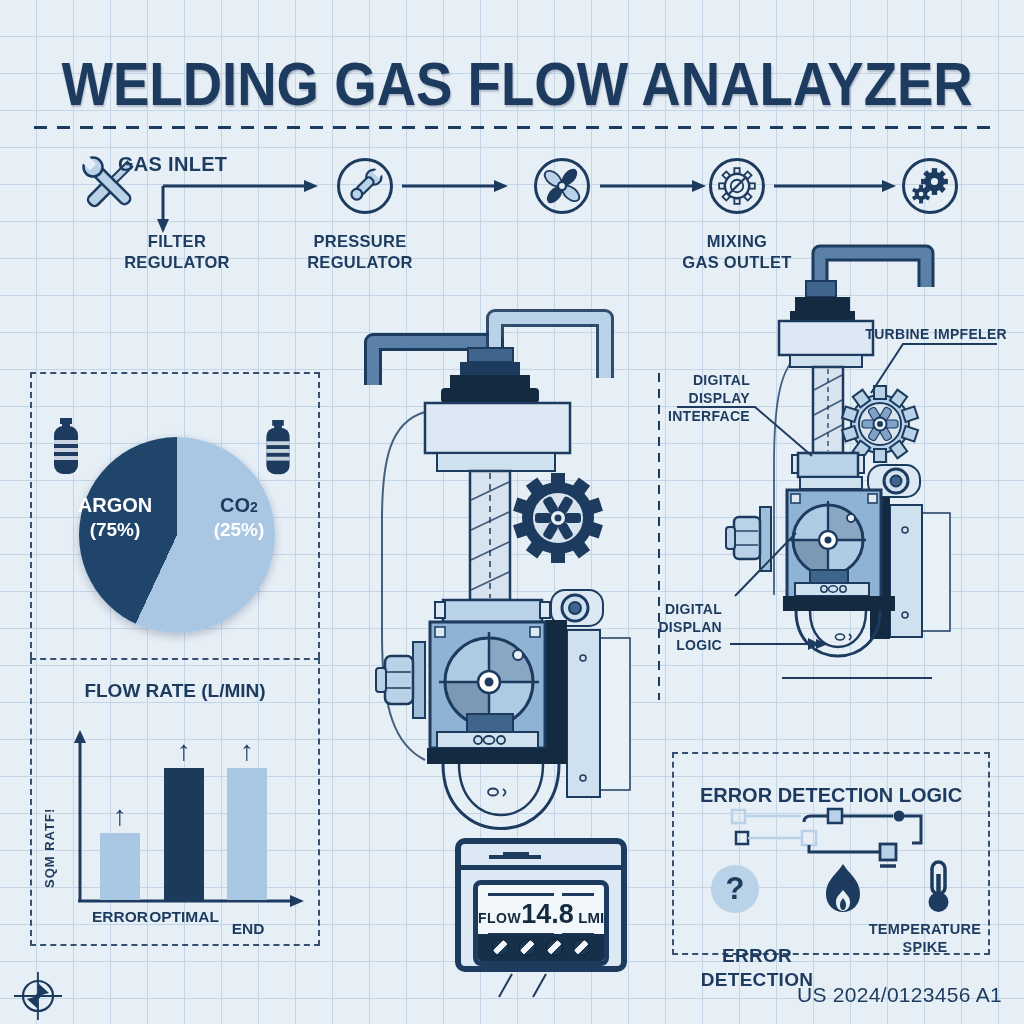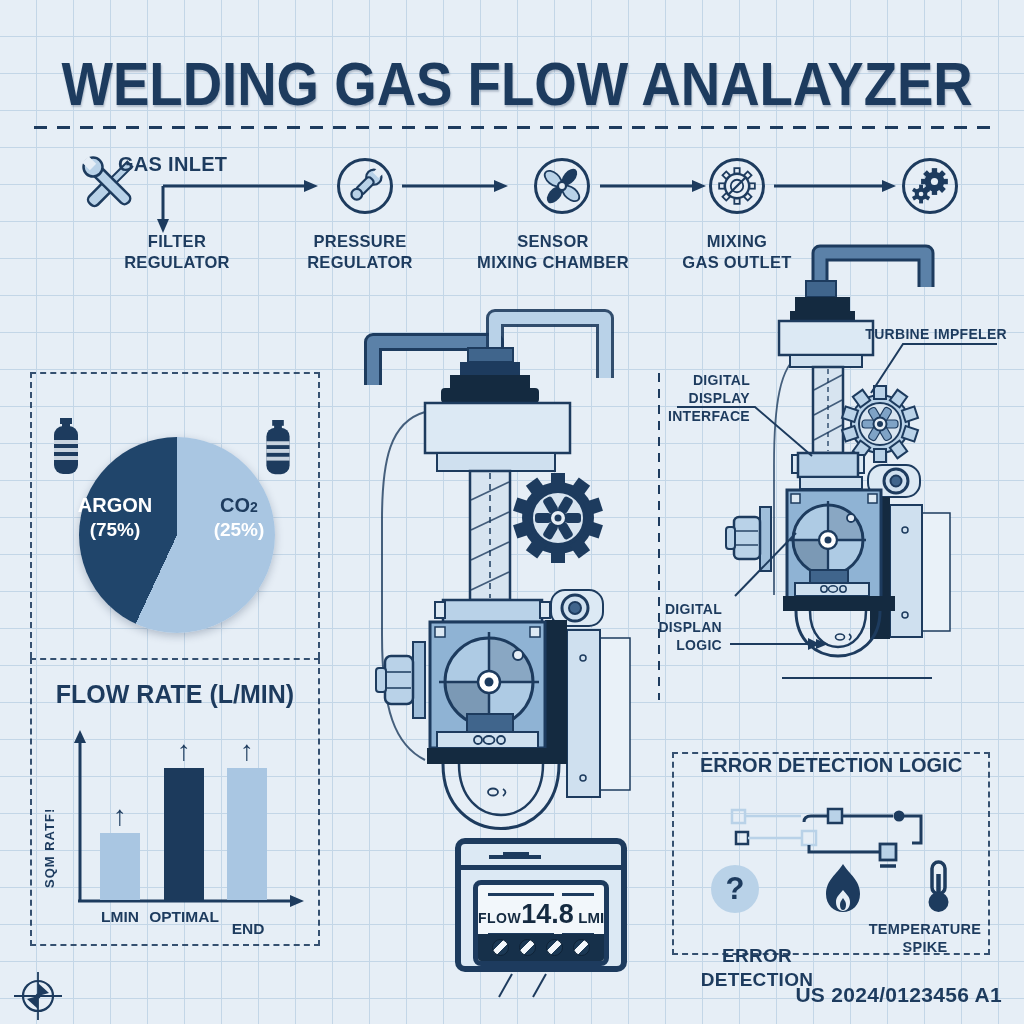--- a/index.html
+++ b/index.html
@@ -79,21 +79,21 @@
   
   .ann{font-size:14px; font-weight:700; color:var(--ink); letter-spacing:.3px; line-height:1.3;}
 
   
   #q-circle{left:37px; top:111px; width:48px; height:48px; border-radius:50%;
     background:var(--fill-light); display:flex; align-items:center; justify-content:center;
     font-size:31px; font-weight:800; color:var(--ink);}
   #err-lbl{left:2px; top:162px; width:162px; font-size:19px;margin-top:28px;}
   #tmp-lbl{left:176px; top:166px; width:150px; font-size:14.5px;}
 
-  #patent{left:790px; top:983px; width:212px; font-size:21px; font-weight:700; color:var(--ink); text-align:right; letter-spacing:.3px;}
+  #patent{left:790px; top:983px; width:212px; font-size:21px; font-weight:400; color:var(--ink); text-align:right; letter-spacing:.3px;}
 
   svg{display:block;}
 </style>
 </head>
 <body>
 
 <div id="canvas">
 
   <div class="abs" id="title">WELDING GAS FLOW ANALAYZER</div>
   <div class="abs" id="title-divider"></div>
@@ -204,24 +204,20 @@
   </div>
 
   <div class="abs lbl ctr flow-label" style="left:97px; top:231px; width:160px;">
     <div>FILTER</div>
       <div>REGULATOR</div>
   </div>
   <div class="abs lbl ctr flow-label" style="left:280px; top:231px; width:160px;">
     <div>PRESSURE</div>
       <div>REGULATOR</div>
   </div>
-  <div class="abs lbl ctr flow-label" style="left:463px; top:231px; width:180px;">
-    <div>SENSOR</div>
-      <div>MIXING CHAMBER</div>
-  </div>
   <div class="abs lbl ctr flow-label" style="left:657px; top:231px; width:160px;">
     <div>MIXING</div>
       <div>GAS OUTLET</div>
   </div>
 
   <div class="abs panel" id="gas-panel">
     <div class="abs" id="pie"></div>
     <div class="abs pie-lbl ctr" style="left:28px; top:118px; width:110px; color:#fff;">
       <div>ARGON</div>
       <div style="font-size:19px;">(75%)</div>
@@ -242,21 +238,21 @@
       <rect x="8" y="0" width="12" height="6" fill="var(--ink)"></rect>
       <rect x="10" y="4" width="8" height="6" fill="var(--ink)"></rect>
       <rect x="2" y="8" width="24" height="48" rx="9" fill="var(--ink)"></rect>
       <rect x="2" y="22" width="24" height="4" fill="var(--paper)" opacity=".85"></rect>
       <rect x="2" y="30" width="24" height="4" fill="var(--paper)" opacity=".85"></rect>
       <rect x="2" y="38" width="24" height="4" fill="var(--paper)" opacity=".85"></rect>
     </svg>
   </div>
 
   <div class="abs panel" id="rate-panel">
-    <div class="abs panel-title" style="top:20px; font-size:25px;">FLOW RATE (L/MIN)</div>
+    <div class="abs panel-title" style="top:20px; font-size:19px;">FLOW RATE (L/MIN)</div>
     <div class="abs" id="y-axis-label">SQM RATF!</div>
     <svg class="abs" style="left:34px; top:62px;" width="240" height="190" viewBox="0 0 240 190">
       <g stroke="var(--ink)" stroke-width="3" fill="var(--ink)">
         <line x1="14" y1="20" x2="14" y2="180"></line>
           <polygon points="14,8 8,21 20,21" stroke="none"></polygon>
         <line x1="12" y1="179" x2="226" y2="179"></line>
           <polygon points="238,179 224,173 224,185" stroke="none"></polygon>
       </g>
     </svg>
     <div class="abs bar-wrap" style="left:67px; top:77px; height:163px;">
@@ -264,21 +260,21 @@
       <div class="bar" style="height: 67px; background: var(--bar-light);"></div>
     </div>
     <div class="abs bar-wrap" style="left:131px; top:77px; height:163px;">
       <span class="bar-arrow">↑</span>
       <div class="bar" style="height: 141px; background: var(--bar-dark);"></div>
     </div>
     <div class="abs bar-wrap" style="left:194px; top:77px; height:163px;">
       <span class="bar-arrow">↑</span>
       <div class="bar" style="height: 146px; background: var(--bar-light);"></div>
     </div>
-    <div class="abs x-lbl ctr" style="left:52px; top:248px; width:72px;">LMIN</div>
+    <div class="abs x-lbl ctr" style="left:52px; top:248px; width:72px;">ERROR</div>
     <div class="abs x-lbl ctr" style="left:116px; top:248px; width:72px;">OPTIMAL</div>
     <div class="abs x-lbl ctr" style="left:180px; top:248px; width:72px;margin-top:12px;">END</div>
   </div>
 
   <svg class="abs" style="left:355px; top:290px;" width="290" height="560" viewBox="0 0 290 560">
 
     <path d="M70,122 C35,132 27,170 27,230 V345 C27,420 40,455 70,470" fill="none" stroke="var(--ink)" stroke-width="2" opacity=".8"></path>
 
     <path d="M18,95 V52 H140 V72" fill="none" stroke="var(--ink)" stroke-width="18" stroke-linejoin="round"></path>
     <path d="M18,95 V52 H140 V72" fill="none" stroke="var(--mid-blue)" stroke-width="12" stroke-linejoin="round"></path>
@@ -517,21 +513,21 @@
       <div id="knob-strip" class="abs">
         <div class="knob"></div>
         <div class="knob"></div>
         <div class="knob"></div>
         <div class="knob"></div>
       </div>
     </div>
   </div>
 
   <div class="abs panel" id="error-panel">
-    <div class="abs panel-title" style="top:0; font-size:20px;">ERROR DETECTION LOGIC</div>
+    <div class="abs panel-title" style="top:30px; font-size:20px;">ERROR DETECTION LOGIC</div>
     <svg class="abs" style="left:0; top:48px;" width="318" height="68" viewBox="0 0 318 68">
       <g fill="none">
         <rect x="58" y="8" width="13" height="13" stroke="var(--fill-light)" stroke-width="2.5"></rect>
         <line x1="71" y1="14" x2="127" y2="14" stroke="var(--fill-light)" stroke-width="2.5"></line>
         <path d="M130,20 q0,-6 7,-6 h17" stroke="var(--ink)" stroke-width="3"></path>
         <rect x="154" y="7" width="14" height="14" fill="var(--fill-light)" stroke="var(--ink)" stroke-width="2.5"></rect>
         <line x1="168" y1="14" x2="219" y2="14" stroke="var(--ink)" stroke-width="3"></line>
         <circle cx="225" cy="14" r="5.5" fill="var(--ink)"></circle>
         <path d="M230,14 h17 v27 h-9" stroke="var(--ink)" stroke-width="3"></path>
         <rect x="62" y="30" width="12" height="12" stroke="var(--ink)" stroke-width="2.5"></rect>

